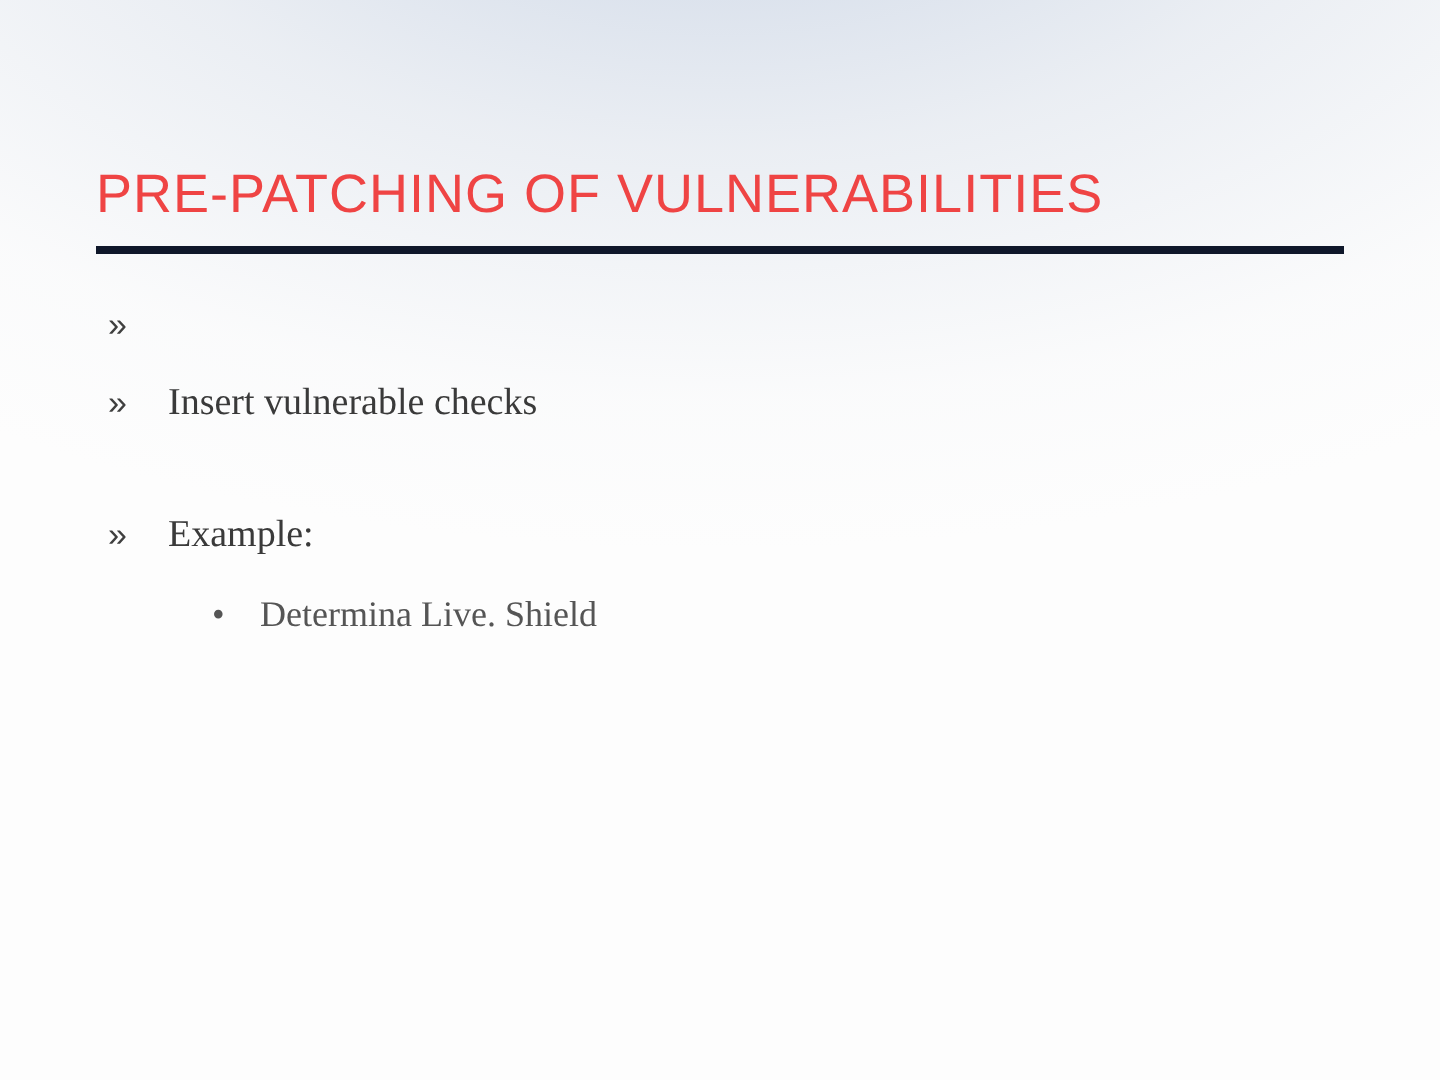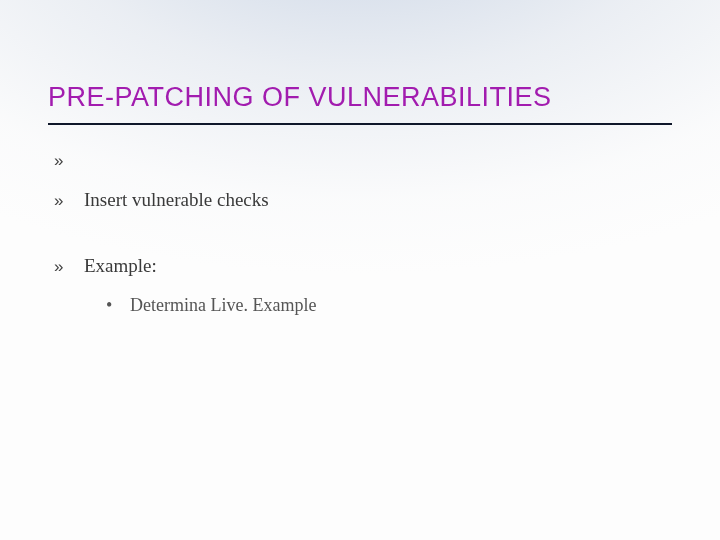--- a/index.html
+++ b/index.html
@@ -16,23 +16,23 @@
     color: #333;
     position: relative;
   }
   .slide {
     padding: 82px 48px 40px 48px;
   }
   .title {
     font-size: 27px;
     font-weight: 400;
     letter-spacing: 0.5px;
-    color: #a21caf;
+    color: #ef4444;
     padding-bottom: 10px;
-    border-bottom: 2px solid #0f172a;
+    border-bottom: 4px solid #0f172a;
     margin-bottom: 26px;
     font-family: Arial, Helvetica, sans-serif;
   }
   .bullets {
     list-style: none;
     padding-left: 6px;
   }
   .bullets > li {
     font-family: Georgia, 'Times New Roman', serif;
     font-size: 19px;
@@ -86,16 +86,16 @@
     </li>
     <li class="gap-before">
       <span class="marker">»</span>
       <span>Example:</span>
     </li>
   </ul>
 
   <ul class="sub">
     <li>
       <span class="submarker">•</span>
-      <span>Determina Live. Example</span>
+      <span>Determina Live. Shield</span>
     </li>
   </ul>
 </div>
 
 </body></html>

